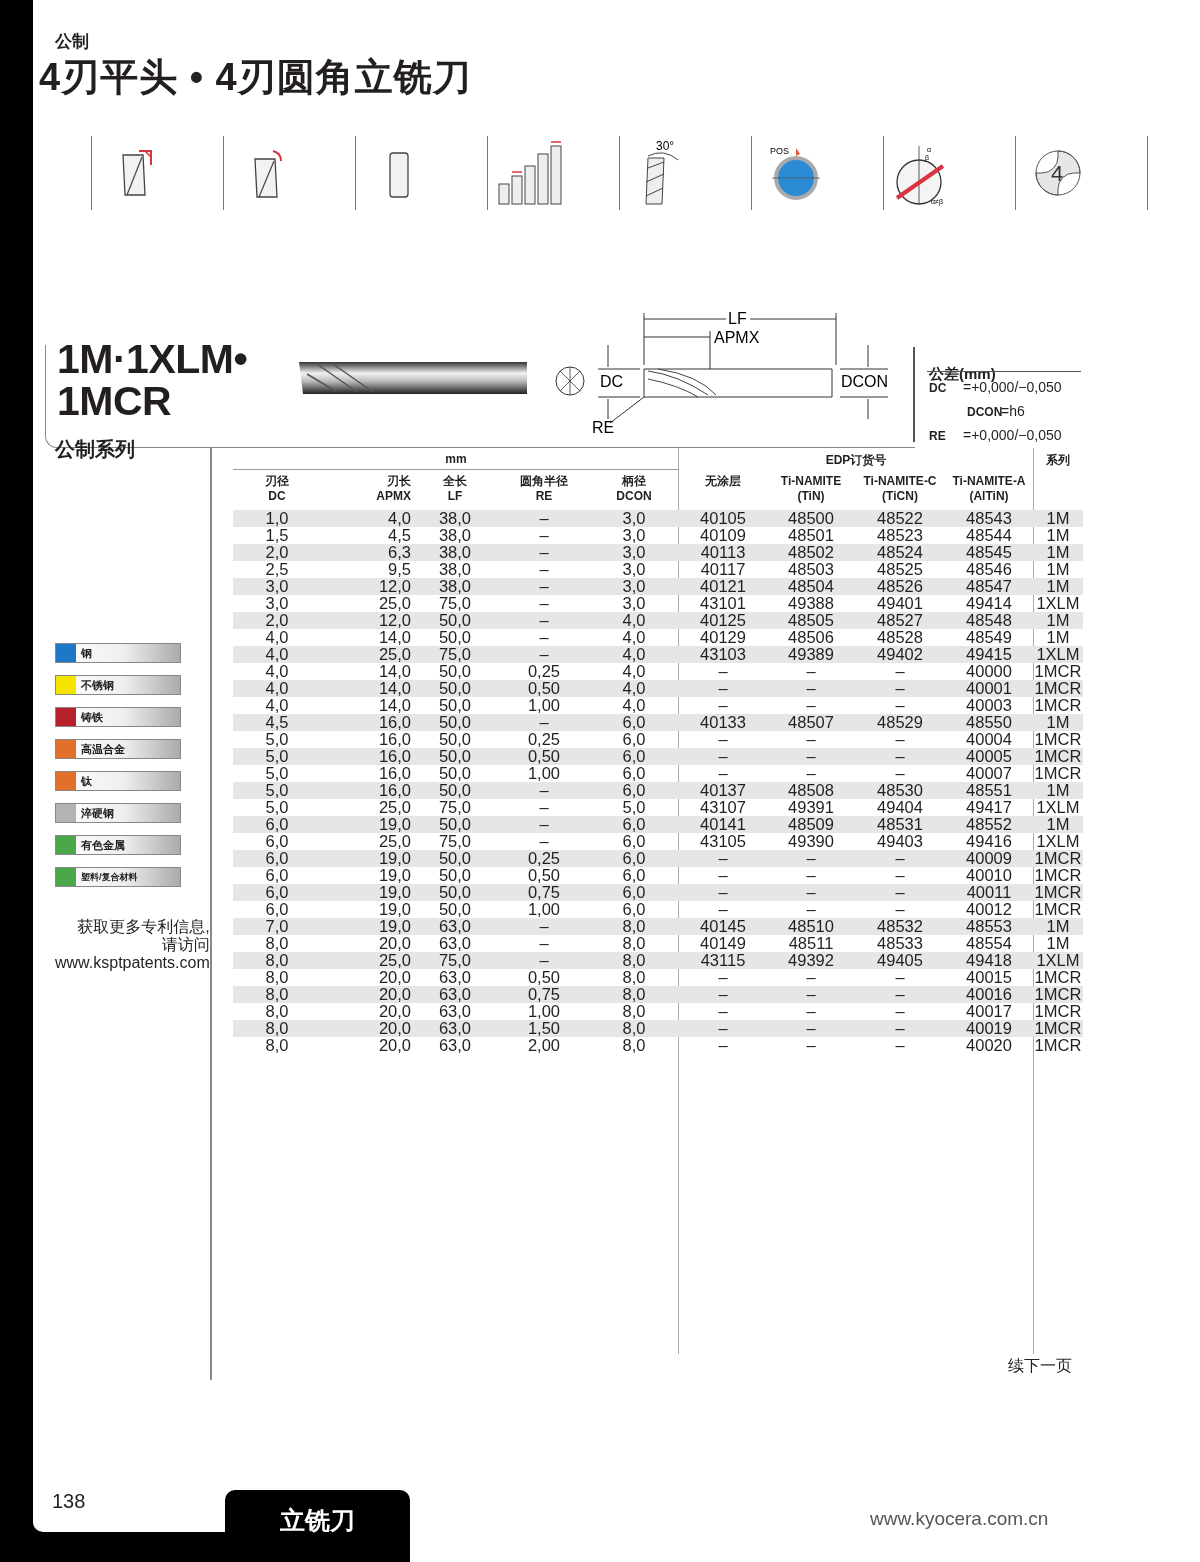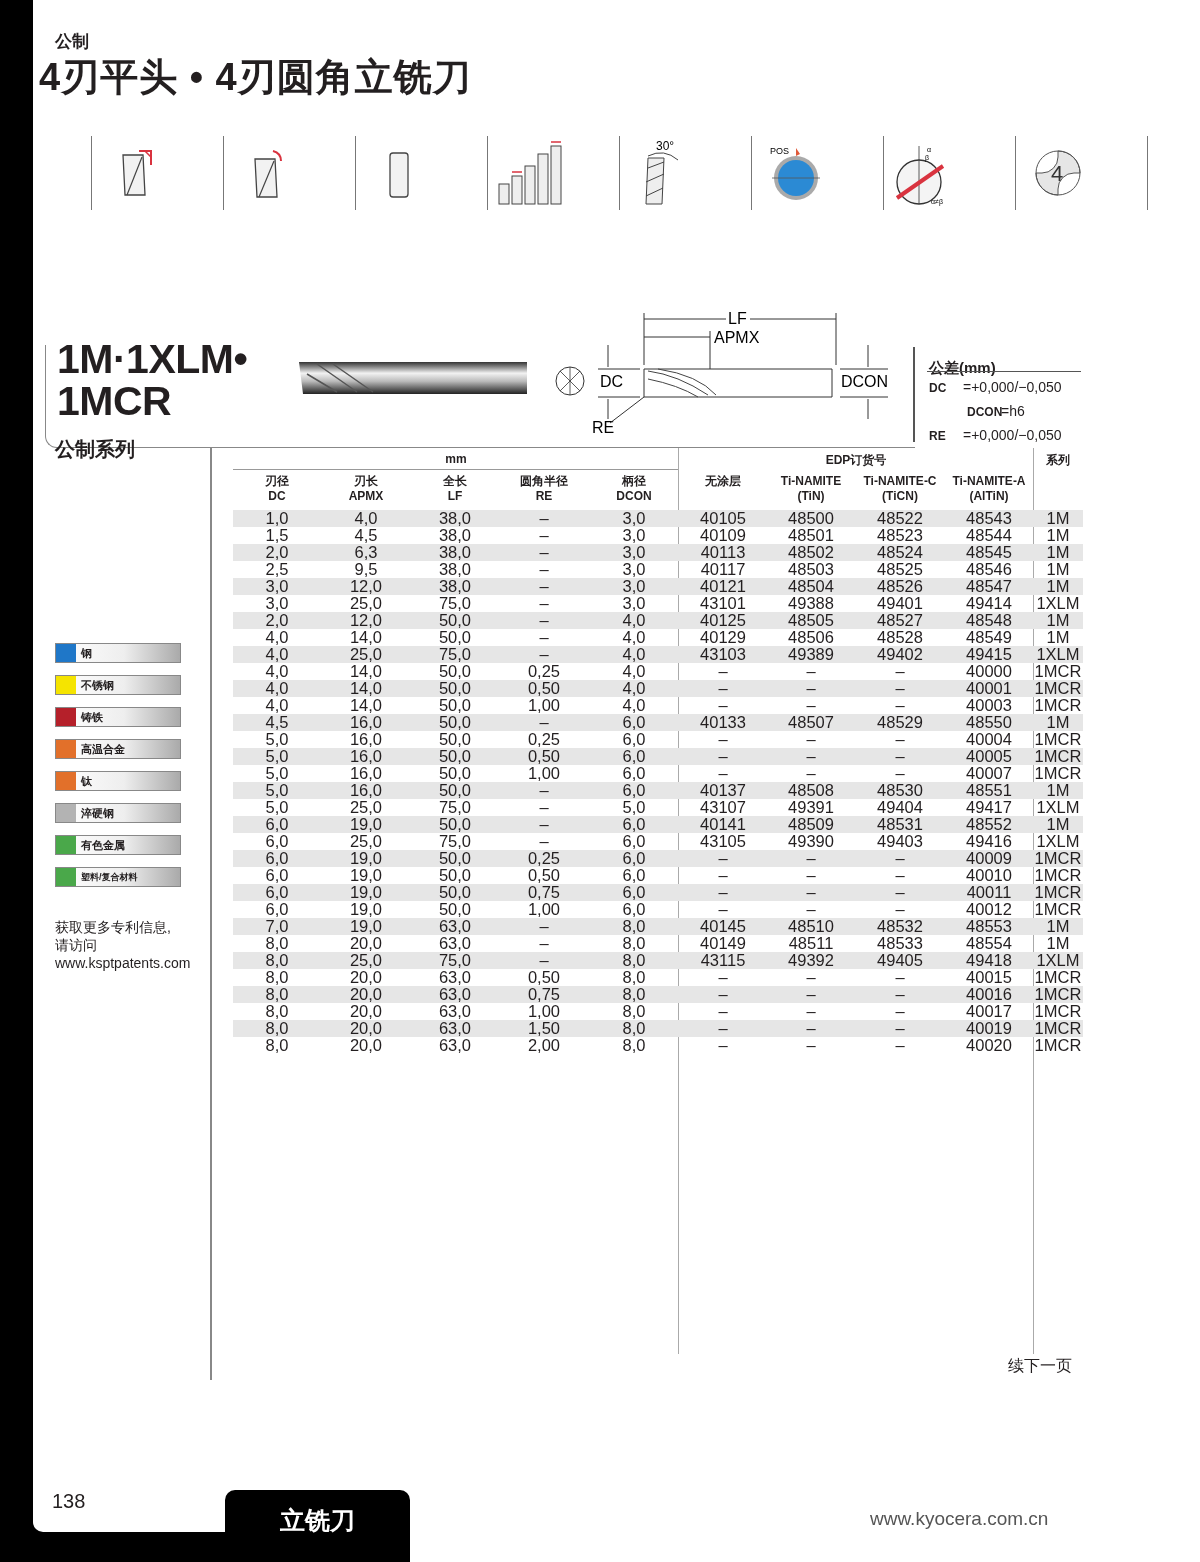--- a/index.html
+++ b/index.html
@@ -12,45 +12,45 @@
   .icons { position: absolute; left: 10px; top: 136px; height: 74px; display: flex; }
   .icon-cell { width: 84px; height: 74px; border-left: 1.5px solid #777; display: flex; align-items: center; justify-content: center; margin-left: 48px; }
   .icon-cell:last-child { width: 0; }
   .series-box { position: absolute; left: 12px; top: 345px; width: 870px; height: 103px; border-left: 1.5px solid #888; border-bottom: 1.5px solid #888; border-bottom-left-radius: 12px; }
   .series-title { position: absolute; left: 24px; top: 338px; font-size: 41px; font-weight: bold; line-height: 42px; letter-spacing: -0.5px; }
   .series-sub { position: absolute; left: 22px; top: 436px; font-size: 20px; font-weight: bold; }
   .tool-photo { position: absolute; left: 264px; top: 356px; }
   .dim-drawing { position: absolute; left: 515px; top: 305px; }
   .tol { position: absolute; left: 880px; top: 347px; width: 170px; }
   .tol-bar { position: absolute; left: 0; top: 0; width: 1.5px; height: 95px; background: #555; }
-  .tol-title { position: absolute; left: 16px; top: 12px; font-size: 15px; font-weight: bold; }
+  .tol-title { position: absolute; left: 16px; top: 18px; font-size: 15px; font-weight: bold; }
   .tol-line { position: absolute; left: 14px; top: 24px; width: 154px; height: 1px; background: #555; }
   .tol-row { position: absolute; left: 16px; font-size: 14px; white-space: nowrap; }
   .tol-row b { display: inline-block; width: 34px; font-size: 12px; }
   .legend { position: absolute; left: 22px; top: 643px; }
   .legend-item { width: 126px; height: 20px; margin-bottom: 12px; border: 1px solid #888; display: flex; background: linear-gradient(to right, #fff 0%, #eee 55%, #aaa 100%); }
   .legend-swatch { width: 20px; height: 100%; }
   .legend-label { font-size: 11px; font-weight: bold; padding-left: 5px; line-height: 18px; }
   .legend-item.small .legend-label { font-size: 9px; }
-  .patent { position: absolute; left: 22px; top: 918px; font-size: 14px; line-height: 18px; color: #231f20; }
+  .patent { position: absolute; left: 22px; top: 918px; font-size: 16px; line-height: 18px; color: #231f20; text-align: right; }
   .vline { position: absolute; left: 177px; top: 448px; width: 1.5px; height: 932px; background: #888; }
   .table-wrap { position: absolute; left: 199px; top: 448px; width: 850px; }
   .hdr-mm { position: absolute; left: 0; top: 4px; width: 446px; text-align: center; font-size: 12px; font-weight: bold; }
   .hdr-edp { position: absolute; left: 446px; top: 4px; width: 354px; text-align: center; font-size: 12px; font-weight: bold; }
   .hdr-series { position: absolute; left: 800px; top: 4px; width: 50px; text-align: center; font-size: 12px; font-weight: bold; }
   .hdr-rule { position: absolute; left: 0; top: 21px; width: 446px; height: 1px; background: #999; }
   .vsep1 { position: absolute; left: 445px; top: 0; width: 1px; height: 906px; background: #aaa; }
   .vsep2 { position: absolute; left: 800px; top: 0; width: 1px; height: 906px; background: #aaa; }
   .col-heads { position: absolute; left: 0; top: 26px; width: 850px; display: flex; }
   .ch { text-align: center; font-size: 12px; font-weight: bold; line-height: 15px; }
   .rows { position: absolute; left: 0; top: 62px; width: 850px; }
   .row { display: flex; height: 17px; align-items: center; font-size: 16.5px; }
   .row:nth-child(odd) { background: #e6e6e6; }
   .c { text-align: center; }
-  .w1 { width: 88px; } .w2 { width: 90px; } .w3 { width: 88px; } .w4 { width: 90px; } .w5 { width: 90px; }
+  .w1 { width: 88px; } .w2 { width: 90px; text-align: right; } .w3 { width: 88px; } .w4 { width: 90px; } .w5 { width: 90px; }
   .w6 { width: 88px; } .w7 { width: 88px; } .w8 { width: 90px; } .w9 { width: 88px; } .w10 { width: 50px; }
   .cont { position: absolute; left: 1008px; top: 1356px; font-size: 16px; }
   .page-num { position: absolute; left: 52px; top: 1490px; font-size: 20px; }
   .tab { position: absolute; left: 225px; top: 1490px; width: 185px; height: 72px; background: #000; border-top-left-radius: 10px; border-top-right-radius: 10px; }
   .tab-label { position: absolute; left: 0; top: 14px; width: 185px; text-align: center; color: #fff; font-size: 25px; font-weight: bold; }
   .footer-url { position: absolute; left: 870px; top: 1508px; font-size: 19px; color: #555; }
 </style>
 </head>
 <body>
 

